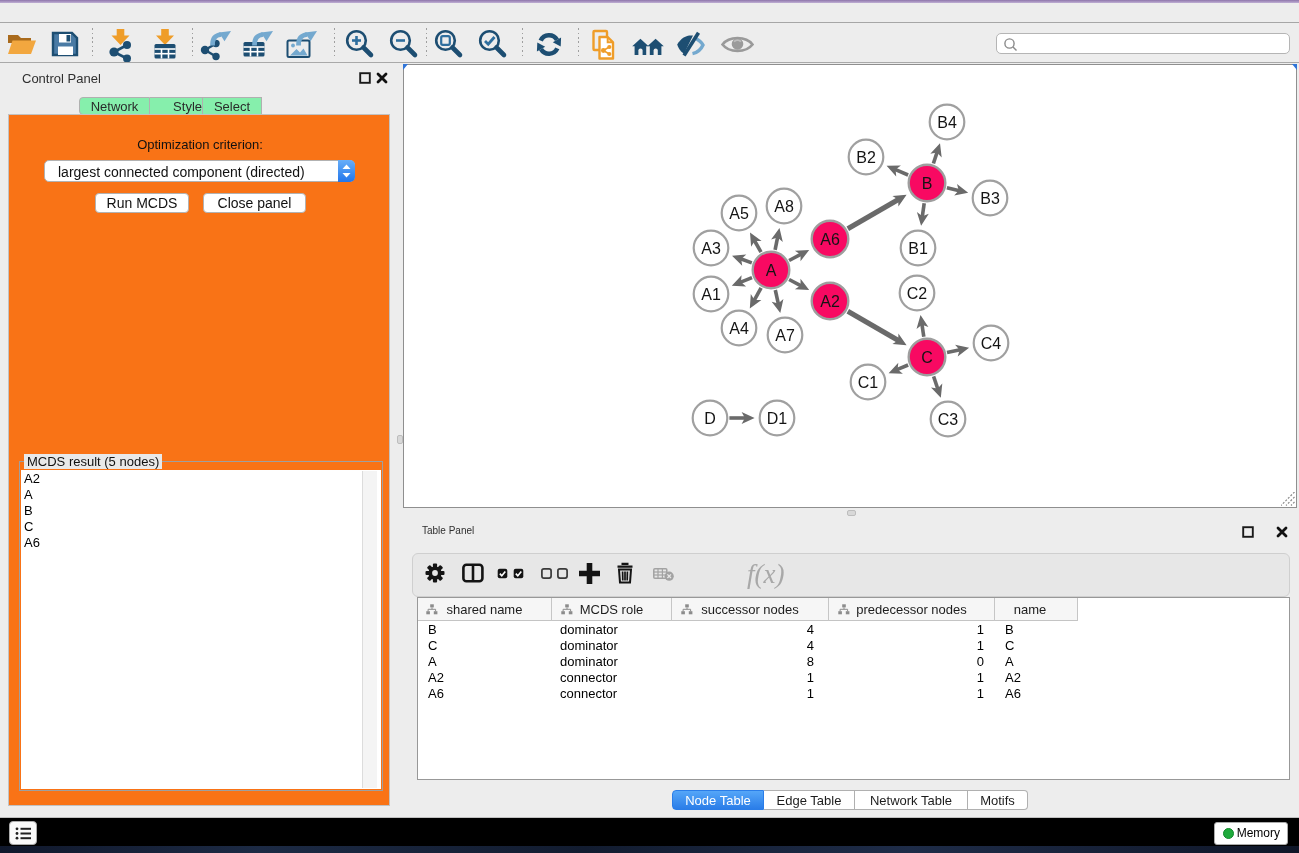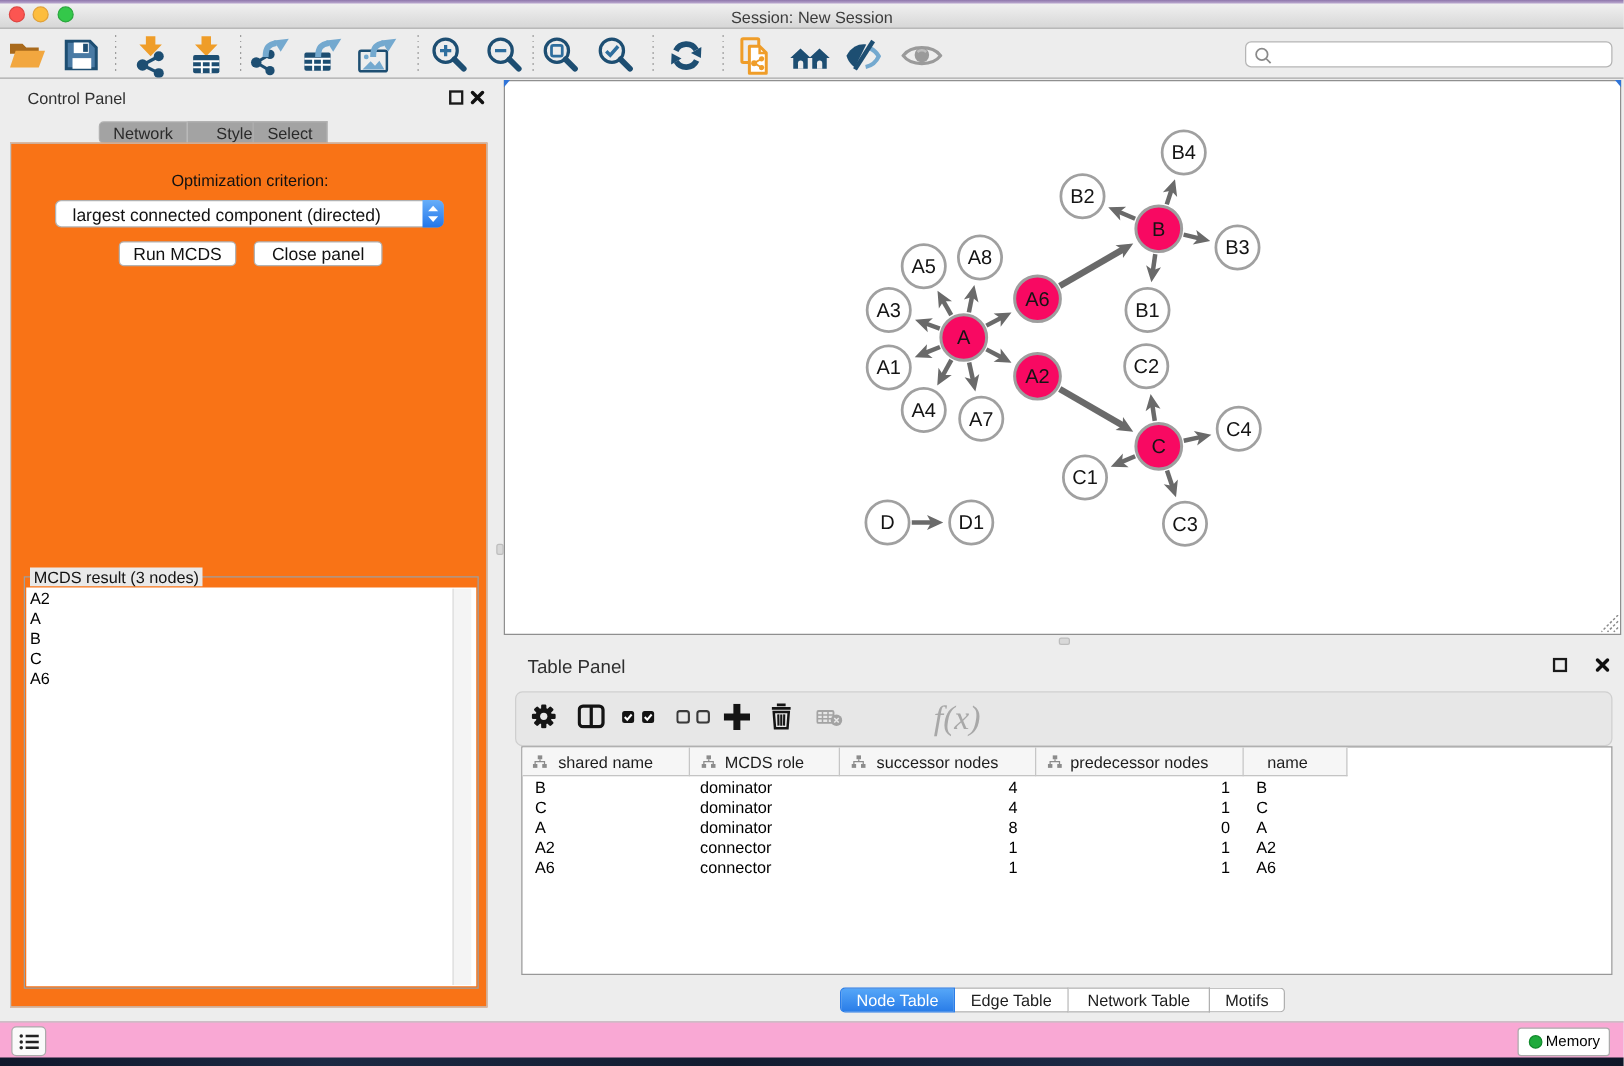--- a/index.html
+++ b/index.html
@@ -22,21 +22,21 @@
   background-image:repeating-linear-gradient(#9e9e9e 0 1.5px, transparent 1.5px 4.5px); }
 .ticon { position:absolute; top:0; }
 #searchbox { position:absolute; left:996px; top:10px; width:294px; height:21px;
   background:#fff; border:1px solid #b5b5b5; border-radius:5px; }
 
 
 #cp-title { position:absolute; left:22px; top:71px; font-size:13px; color:#2f2f2f; }
 .winbtn { position:absolute; }
 .tabs { position:absolute; display:flex; }
 .tab { height:18px; line-height:17px; font-size:13px; color:#2a2a2a; text-align:center;
-  background:#a3a3a3; border:1px solid #b0b0b0; border-left:none; padding:0 0; }
+  background:#86efac; border:1px solid #b0b0b0; border-left:none; padding:0 0; }
 .tab.first { border-left:1px solid #b0b0b0; border-radius:4px 0 0 4px; }
 .tab.last { border-radius:0 4px 4px 0;margin-top:48px; }
 .tab.sel { background:linear-gradient(#55a6f8,#2a7de8); color:#fff; border-color:#2a7de8; }
 #cp-box { position:absolute; left:8px; top:114px; width:382px; height:692px;
   background:#f97316; border:1px solid #c2c2c2; }
 #opt-label { position:absolute; left:0; width:382px; top:22px; text-align:center;
   font-size:13px; color:#111; }
 #dropdown { position:absolute; left:35px; top:45px; width:311px; height:22px;
   background:#fff; border:1px solid #b2b2b2; border-radius:5px; }
 #dropdown .txt { position:absolute; left:13px; top:3px; font-size:14px; color:#111; }
@@ -56,61 +56,55 @@
 
 
 #gwin { position:absolute; left:403px; top:64px; width:894px; height:444px;
   border:1px solid #8f8f8f; background:#fff; }
 #gwin-tb { position:absolute; left:0; top:0; right:0; height:22px;
   background:linear-gradient(#f1f1f1,#d8d8d8); border-bottom:1px solid #ababab; }
 #gwin-title { position:absolute; left:0; right:0; top:4px; text-align:center;
   font-size:13px; color:#3c3c3c; }
 
 
-#tp-title { position:absolute; left:422px; top:525px; font-size:15px; color:#2f2f2f; }
+#tp-title { position:absolute; left:422px; top:525px; font-size:10px; color:#2f2f2f; }
 #tp-toolbar { position:absolute; left:412px; top:553px; width:878px; height:44px;
   background:#e7e7e7; border:1px solid #cfcfcf; border-radius:6px; }
 #tbl { position:absolute; left:417px; top:597px; width:873px; height:183px;
   background:#fff; border:1px solid #989898; }
 #tbl-head { position:absolute; left:0; top:0; height:23px; background:#f6f6f6;
   border-bottom:1px solid #c4c4c4; }
 .th { position:absolute; top:0; height:23px; border-right:1px solid #c6c6c6;
   font-size:13px; color:#1d1d1d; text-align:center; line-height:23px; }
 .hicon { position:absolute; left:7px; top:6px; }
 .td { position:absolute; font-size:13px; color:#000; }
 .bot-tabs { position:absolute; top:790px; left:672px; display:flex; }
 .btab { height:20px; line-height:19px; font-size:13px; color:#1d1d1d; text-align:center;
   background:#fff; border:1px solid #b0b0b0; border-left:none; }
 .btab.first { border-left:1px solid #b0b0b0; border-radius:4px 0 0 4px; }
 .btab.last { border-radius:0 4px 4px 0; }
 .btab.sel { background:linear-gradient(#55a6f8,#2a7de8); color:#fff; border-color:#2a7de8; }
 
 
 #statusbar { position:absolute; left:0; top:817px; width:1299px; height:30px;
-  background:#f9a8d4; border-top:1px solid #c0c0c0; }
+  background:#000000; border-top:1px solid #c0c0c0; }
 #listbtn { position:absolute; left:9px; top:3px; width:28px; height:24px;
   background:#fafafa; border:1px solid #ababab; border-radius:4px; }
 #membtn { position:absolute; right:11px; top:4px; width:74px; height:23px;
   background:#fff; border:1px solid #ababab; border-radius:3px; font-size:12px;
   color:#000; line-height:21px; text-align:right; padding-right:7px; }
 #membtn .dot { position:absolute; left:8px; top:5px; width:11px; height:11px;
   border-radius:50%; background:#1faa3c; border:1px solid #128a2c; }
 #bottomstrip { position:absolute; left:0; top:846px; width:1299px; height:7px;
   background:linear-gradient(90deg,#10182c,#1c2a44 20%,#121c30 45%,#1e2c48 70%,#0f1628); }
 </style>
 </head>
 <body>
 <div id="app">
   <div id="topedge"></div>
-  <div id="titlebar">
-    <div class="tl" style="left:7px;top:2px;background:#fc5551;border:1px solid #dd4643;"></div>
-    <div class="tl" style="left:26px;top:2px;background:#fdbd3e;border:1px solid #e0a13a;"></div>
-    <div class="tl" style="left:46px;top:2px;background:#34c84a;border:1px solid #2aa73d;"></div>
-    <div class="title">Session: New Session</div>
-  </div>
   <div id="toolbar">
     <div class="tsep" style="left:92px;"></div>
       <div class="tsep" style="left:192px;"></div>
       <div class="tsep" style="left:334px;"></div>
       <div class="tsep" style="left:426px;"></div>
       <div class="tsep" style="left:522px;"></div>
       <div class="tsep" style="left:578px;"></div>
       <svg class="ticon" style="left:5px;top:5px;" width="32" height="34" viewBox="0 0 32 34">
 <path d="M3 7 h10 l3 3 h10 v5 H3 z" fill="#a96a1c"></path>
 <path d="M3 26 L7.5 12.5 H31 L26 26 Z" fill="#f2a73f"></path>
@@ -268,21 +262,21 @@
           <svg style="position:absolute;left:2px;top:2px;" width="13" height="18" viewBox="0 0 13 18">
 <path d="M2.5 7 L6.5 2.5 L10.5 7 z" fill="#fff"></path>
 <path d="M2.5 11 L6.5 15.5 L10.5 11 z" fill="#fff"></path>
           </svg>
         </div>
     </div>
     <div class="cpbtn" style="left:86px;width:94px;">Run MCDS</div>
     <div class="cpbtn" style="left:194px;width:103px;">Close panel</div>
     <div id="mcds-box">
       <div id="mcds-white"></div>
-      <div id="mcds-legend">MCDS result (3 nodes)</div>
+      <div id="mcds-legend">MCDS result (5 nodes)</div>
       <div id="mcds-list" style="padding-left:3px;">A2<br>A<br>B<br>C<br>A6</div>
       <div id="mcds-scroll"></div>
     </div>
   </div>
 
   <div id="gwin">
     <svg class="abs" style="left:-1px;top:-1px;" width="5" height="6">
         <path d="M0 0 h5 L0 6 z" fill="#2f74d8"></path>
       </svg>
       <svg class="abs" style="right:-1px;top:-1px;" width="5" height="6">

